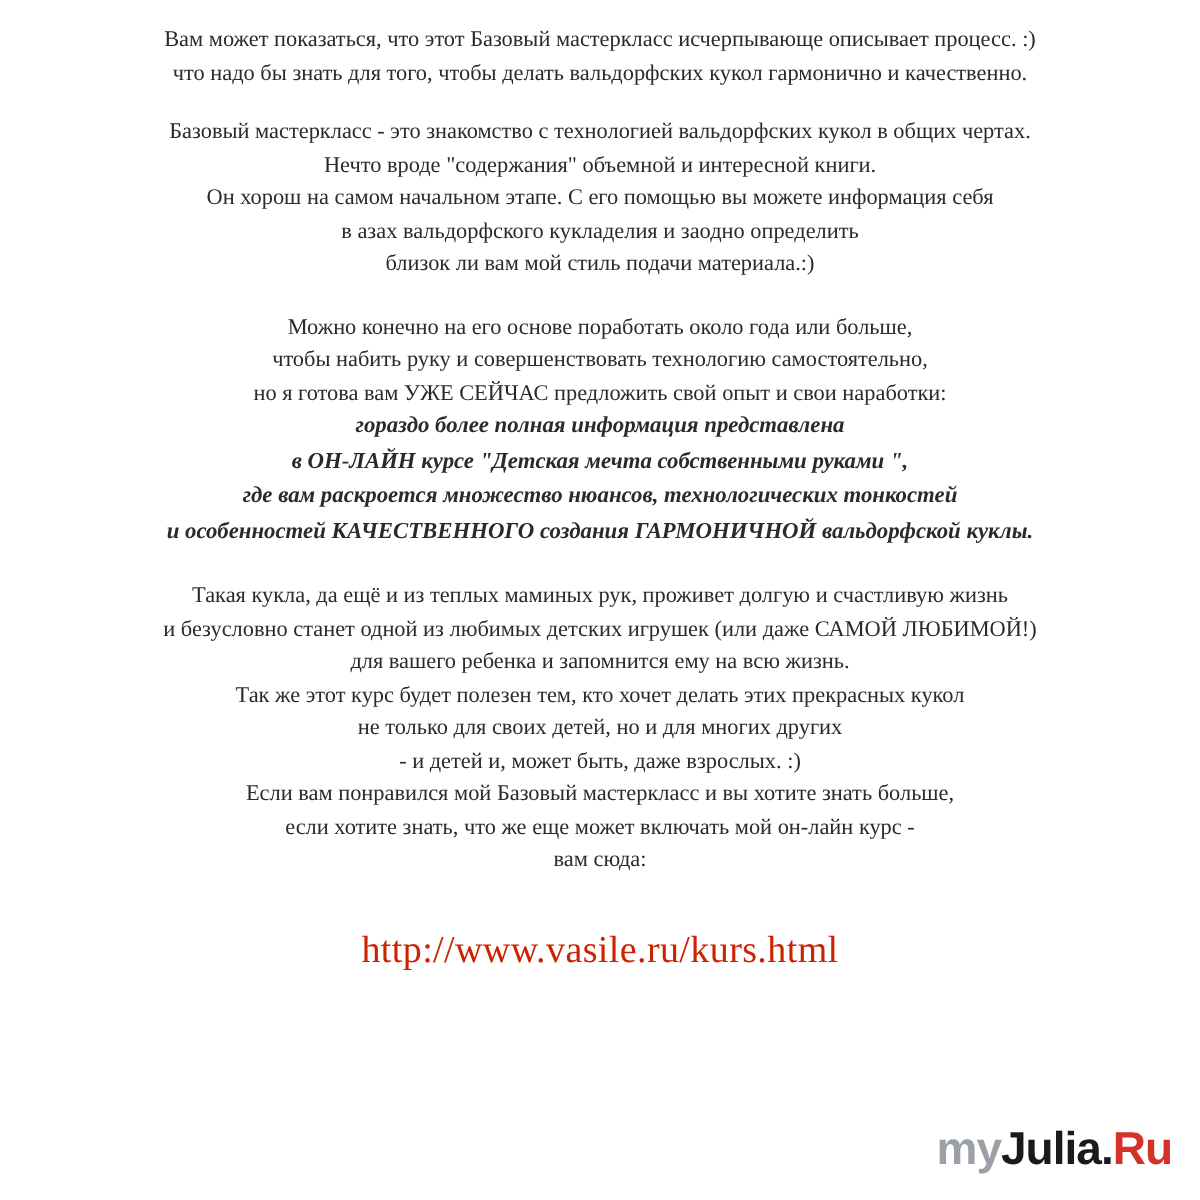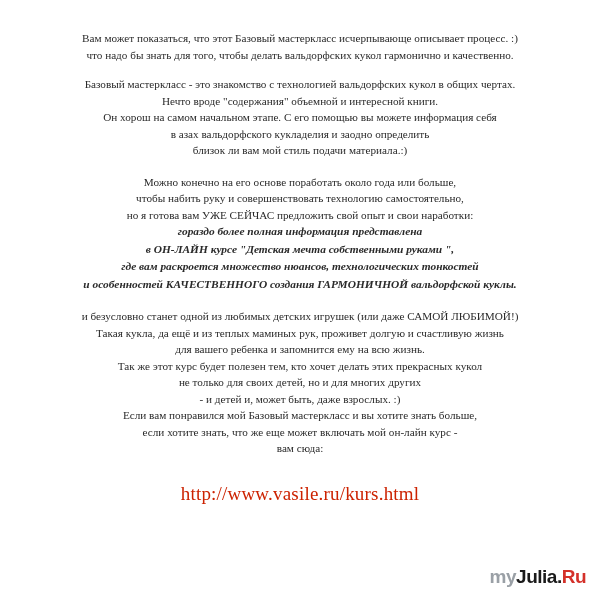--- a/index.html
+++ b/index.html
@@ -12,21 +12,21 @@
     background: #ffffff;
     font-family: "Liberation Serif", serif;
     color: #2a2a2a;
     overflow: hidden;
     position: relative;
   }
   .page {
     width: 600px;
     height: 600px;
     box-sizing: border-box;
-    padding: 30px 16px 0 16px;
+    padding: 12px 16px 0 16px;
     position: relative;
   }
   .block {
     text-align: center;
   }
   .line {
     font-size: 11.2px;
     line-height: 16.5px;
     white-space: nowrap;
     letter-spacing: 0px;
@@ -49,21 +49,21 @@
     color: #cc2200;
     text-decoration: none;
     font-family: "Liberation Serif", serif;
     letter-spacing: 0.2px;
   }
   .logo {
     position: absolute;
     right: 14px;
     bottom: 12px;
     font-family: "Liberation Sans", sans-serif;
-    font-size: 19px;
+    font-size: 23px;
     font-weight: bold;
     letter-spacing: -0.5px;
     white-space: nowrap;
   }
   .logo .my { color: #9aa0a6; font-weight: bold; }
   .logo .julia { color: #1a1a1a; font-weight: bold; }
   .logo .ru { color: #d4312a; font-weight: bold; }
   .logo .dot { color: #1a1a1a; }
 </style>
 </head>
@@ -97,22 +97,22 @@
   <div class="block">
     <div class="line italic-bold">гораздо более полная информация представлена</div>
     <div class="line italic-bold">в ОН-ЛАЙН курсе "Детская мечта собственными руками ",</div>
     <div class="line italic-bold">где вам раскроется множество нюансов, технологических тонкостей</div>
     <div class="line italic-bold">и особенностей КАЧЕСТВЕННОГО создания ГАРМОНИЧНОЙ вальдорфской куклы.</div>
   </div>
 
   <div class="spacer-lg"></div>
 
   <div class="block">
+    <div class="line">Такая кукла, да ещё и из теплых маминых рук, проживет долгую и счастливую жизнь</div>
     <div class="line">и безусловно станет одной из любимых детских игрушек (или даже САМОЙ ЛЮБИМОЙ!)</div>
-    <div class="line">Такая кукла, да ещё и из теплых маминых рук, проживет долгую и счастливую жизнь</div>
     <div class="line">для вашего ребенка и запомнится ему на всю жизнь.</div>
     <div class="line">Так же этот курс будет полезен тем, кто хочет делать этих прекрасных кукол</div>
     <div class="line">не только для своих детей, но и для многих других</div>
     <div class="line">- и детей и, может быть, даже взрослых. :)</div>
     <div class="line">Если вам понравился мой Базовый мастеркласс и вы хотите знать больше,</div>
     <div class="line">если хотите знать, что же еще может включать мой он-лайн курс -</div>
     <div class="line">вам сюда:</div>
   </div>
 
   <div class="link-wrap">

